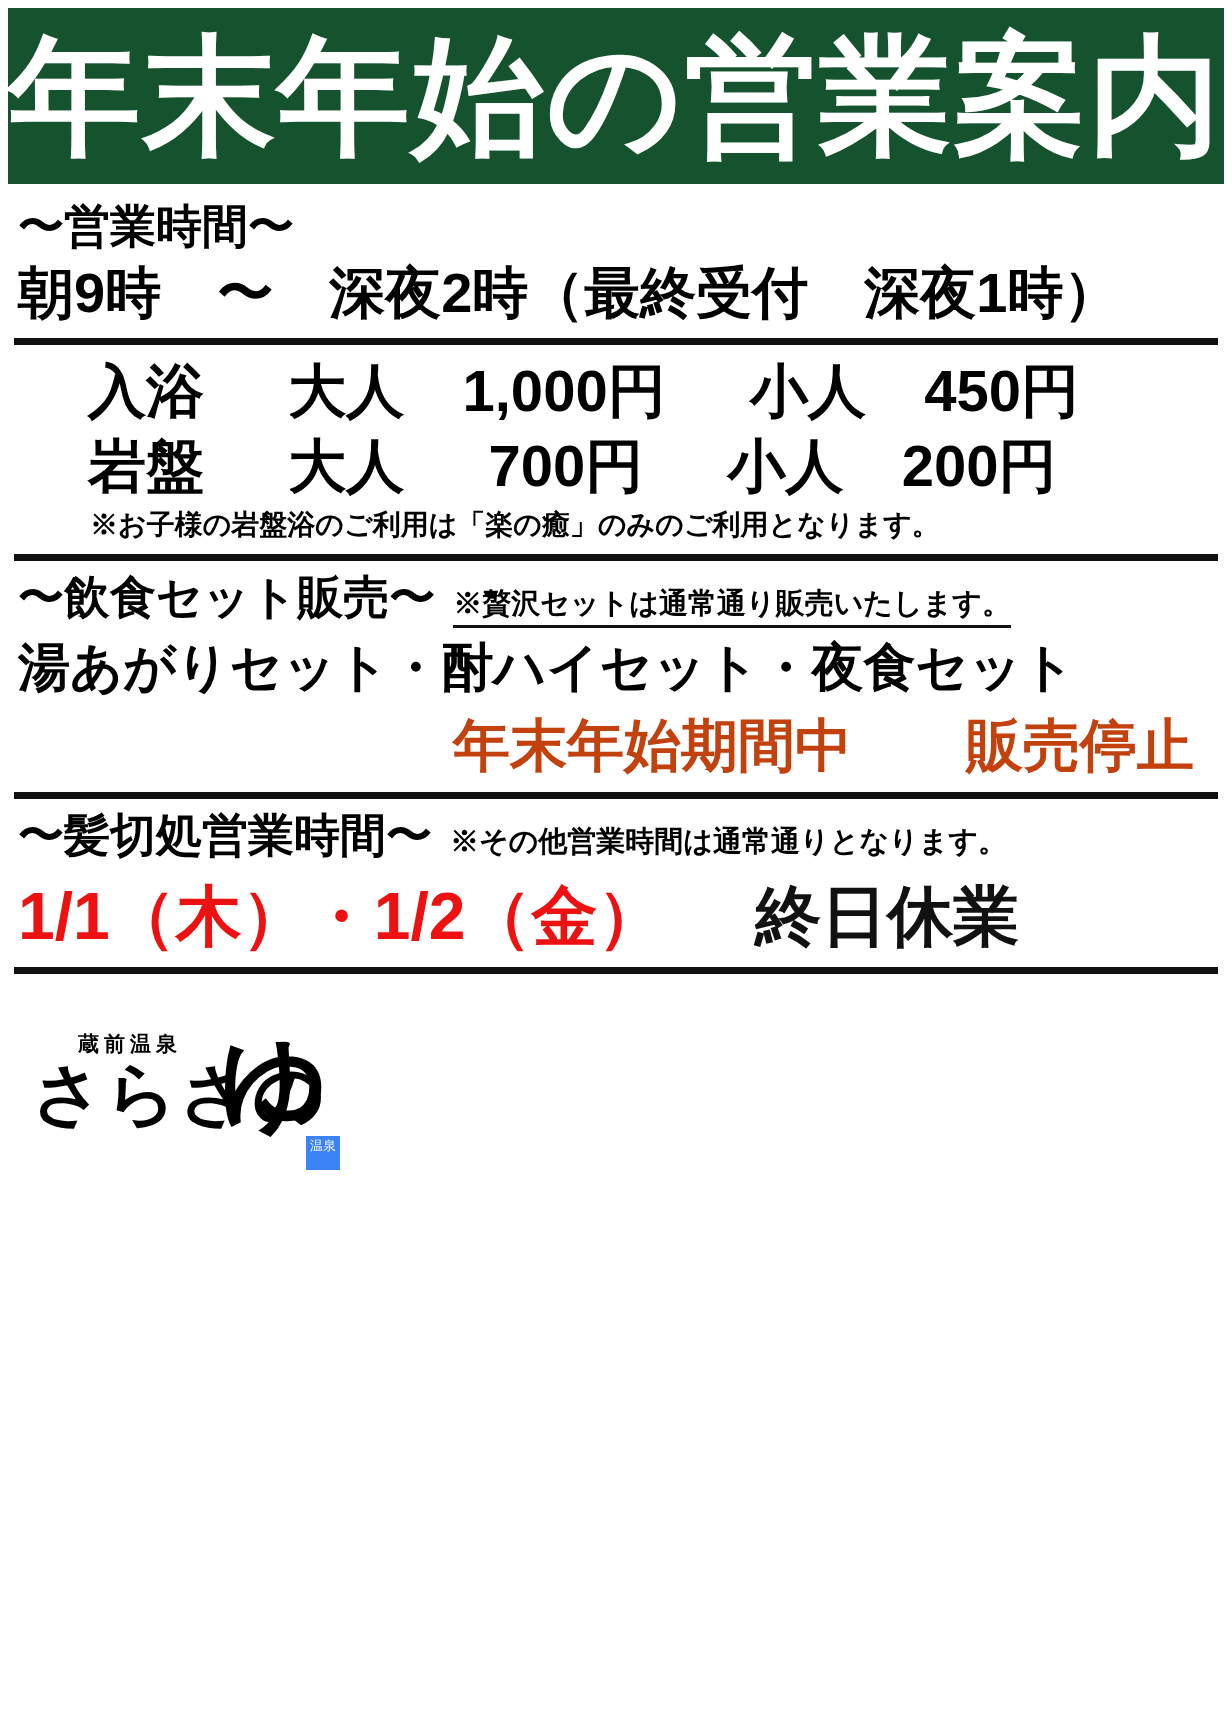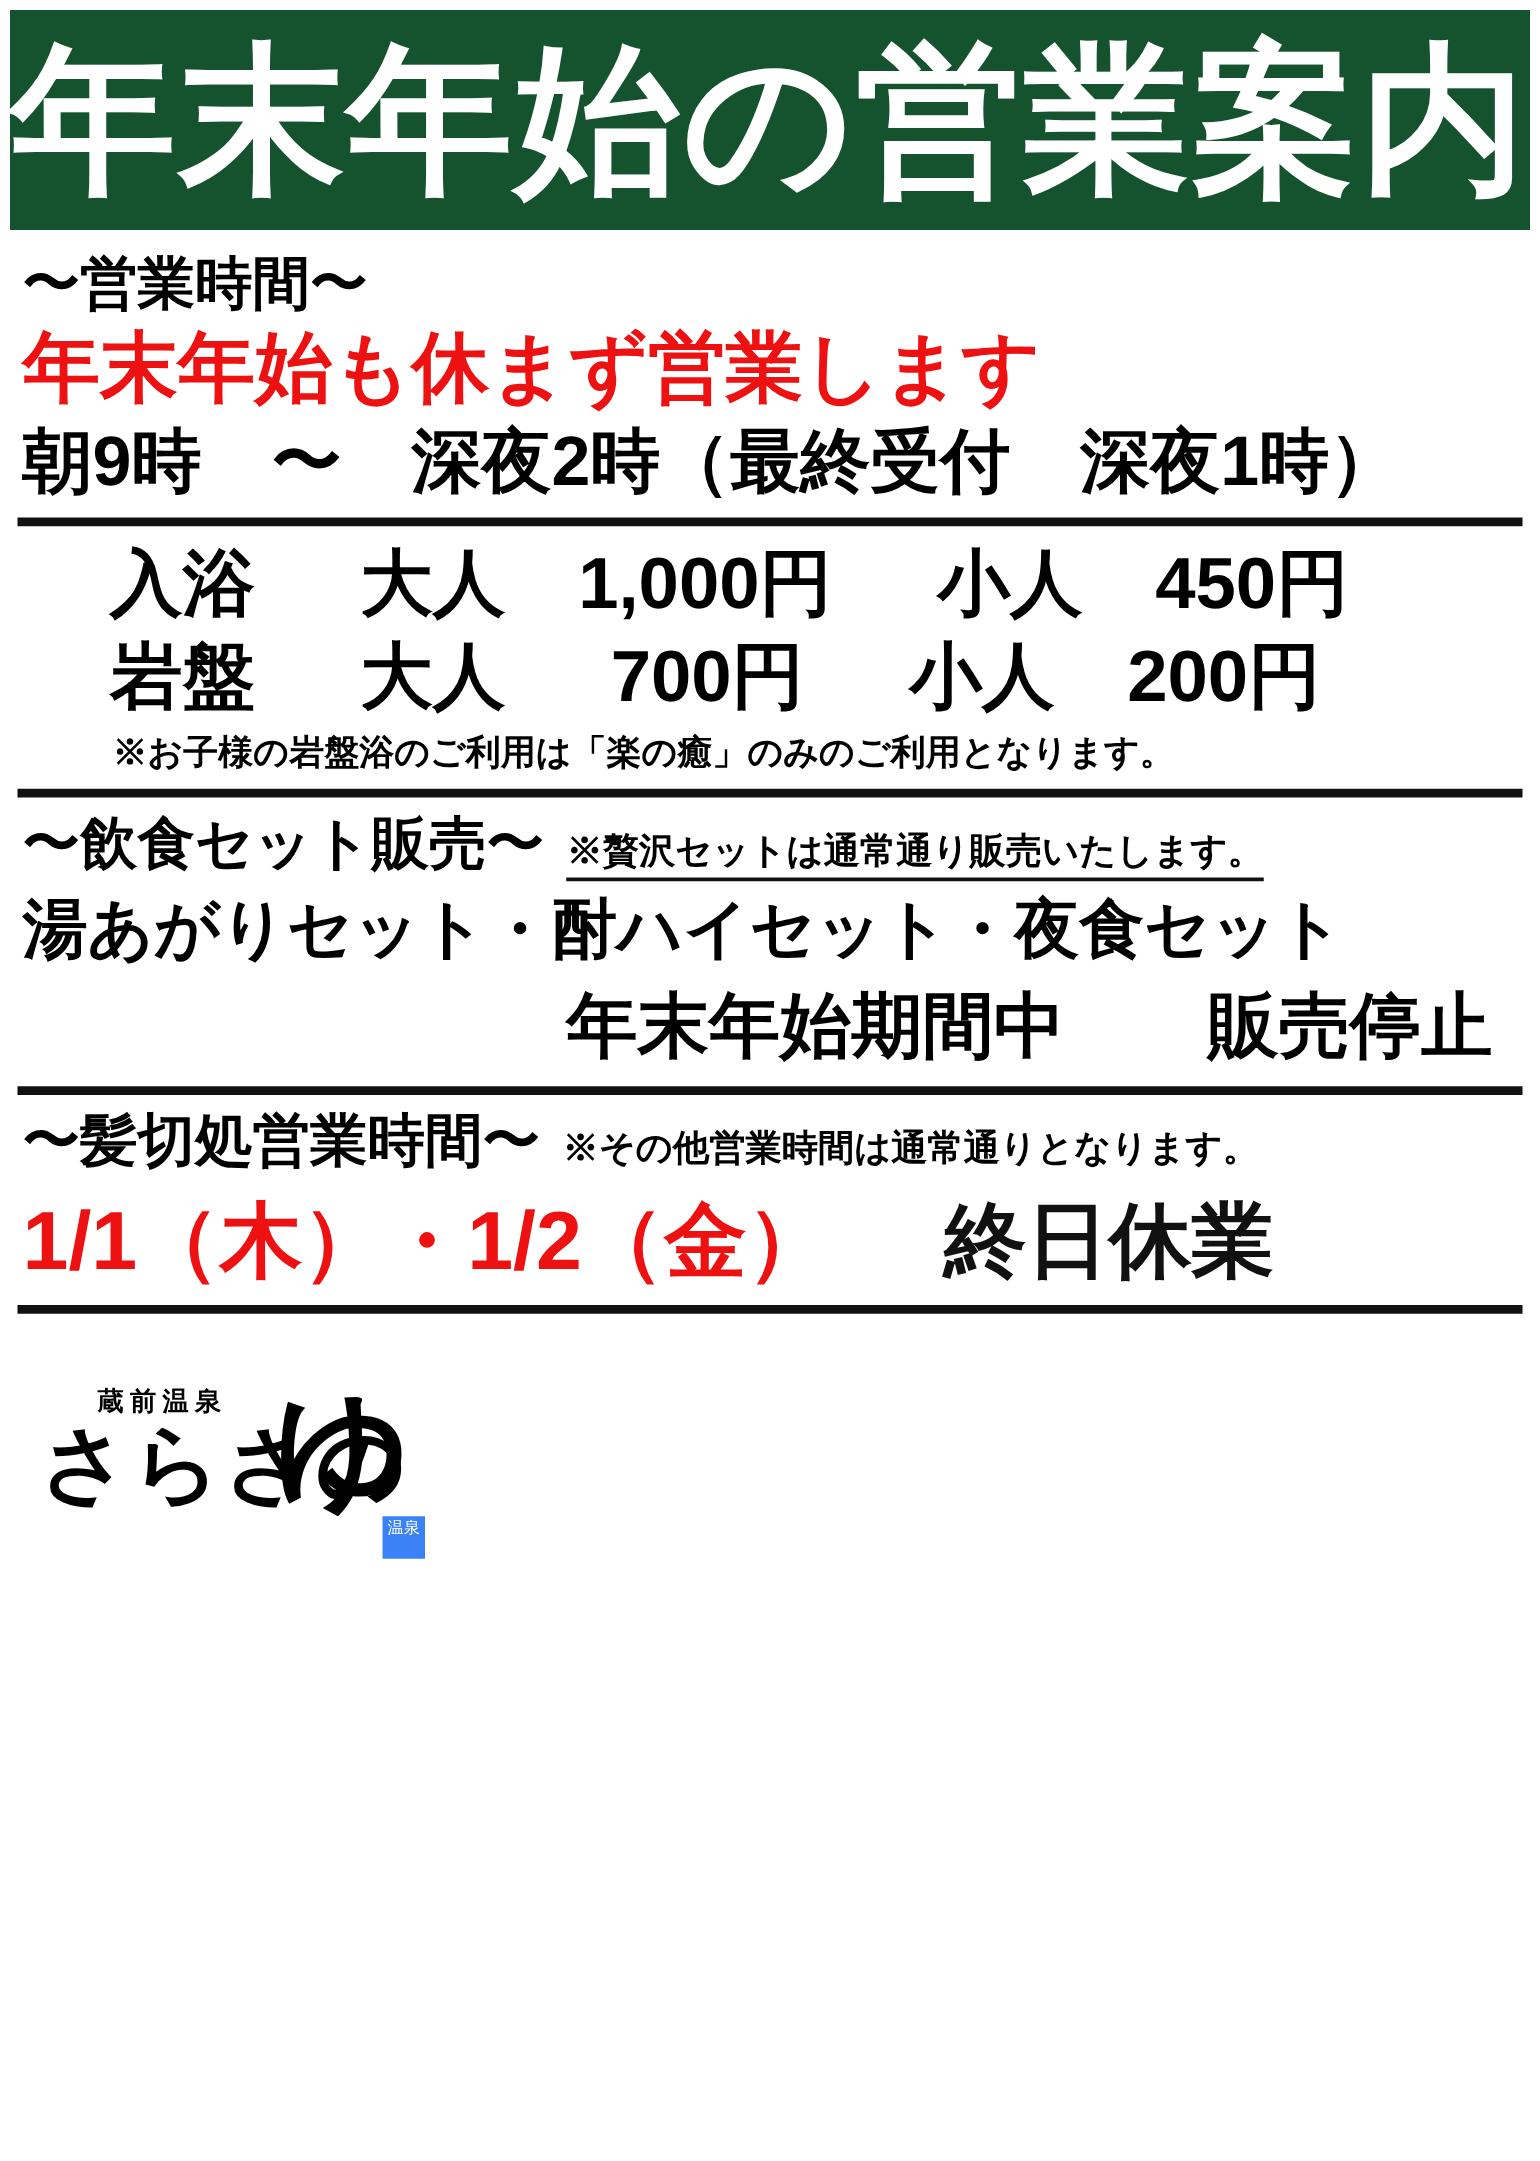--- a/index.html
+++ b/index.html
@@ -108,21 +108,21 @@
     white-space: nowrap;
   }
 
   .mix-line {
     font-size: 52px;
     font-weight: bold;
     white-space: nowrap;
     line-height: 1.3;
   }
   .center-red {
-    color: #000000;
+    color: #c2410c;
     font-size: 57px;
     font-weight: bold;
     text-align: right;
     padding-right: 20px;
     white-space: nowrap;
     line-height: 1.3;
   }
   .haircut-line {
     font-size: 66px;
     font-weight: bold;
@@ -201,21 +201,20 @@
 <div class="page">
 
   <div class="title-banner">
     <div class="title-text">年末年始の営業案内</div>
   </div>
 
   <div class="content">
 
     <div class="section">
       <div class="head-line mt14">〜営業時間〜</div>
-      <div class="red-big mt2">年末年始も休まず営業します</div>
       <div class="black-big mt2">朝9時　〜　深夜2時（最終受付　深夜1時）</div>
     </div>
 
     <hr class="hr">
 
     <div class="section">
 
       <div class="price-row mt6">
         <span>入浴</span>
         <span class="sp"></span><span class="sp"></span>

